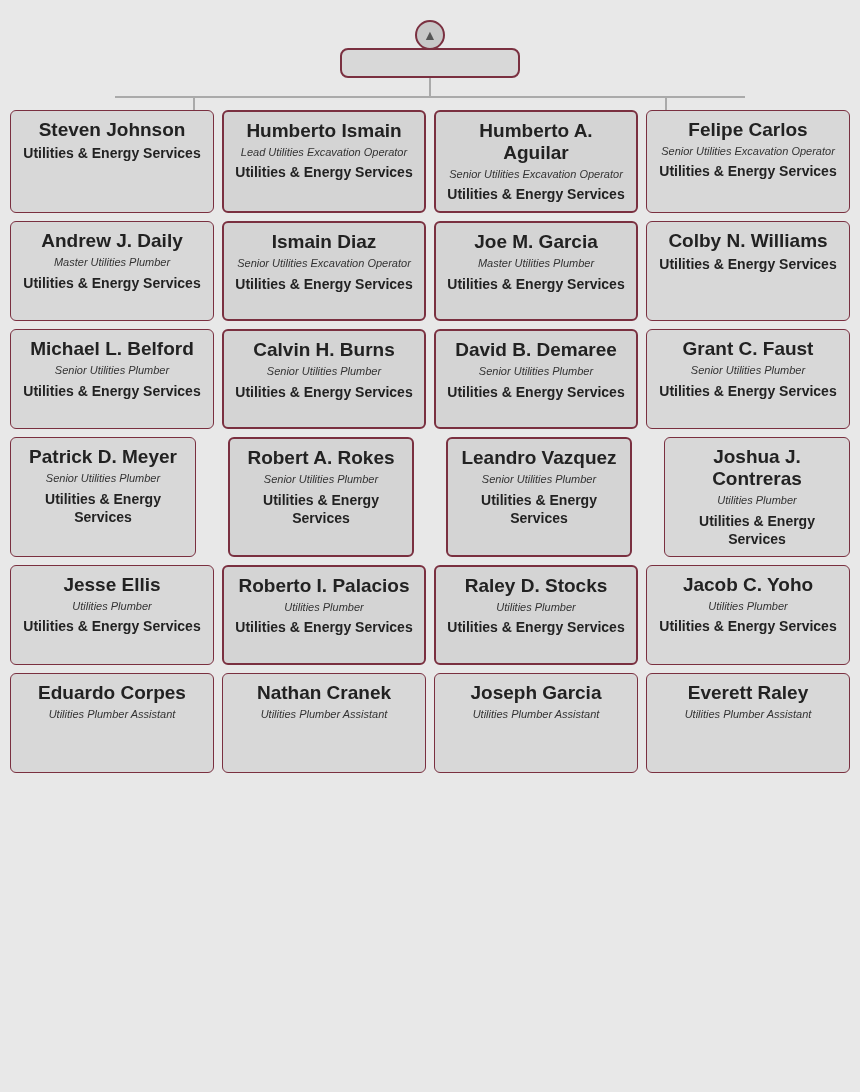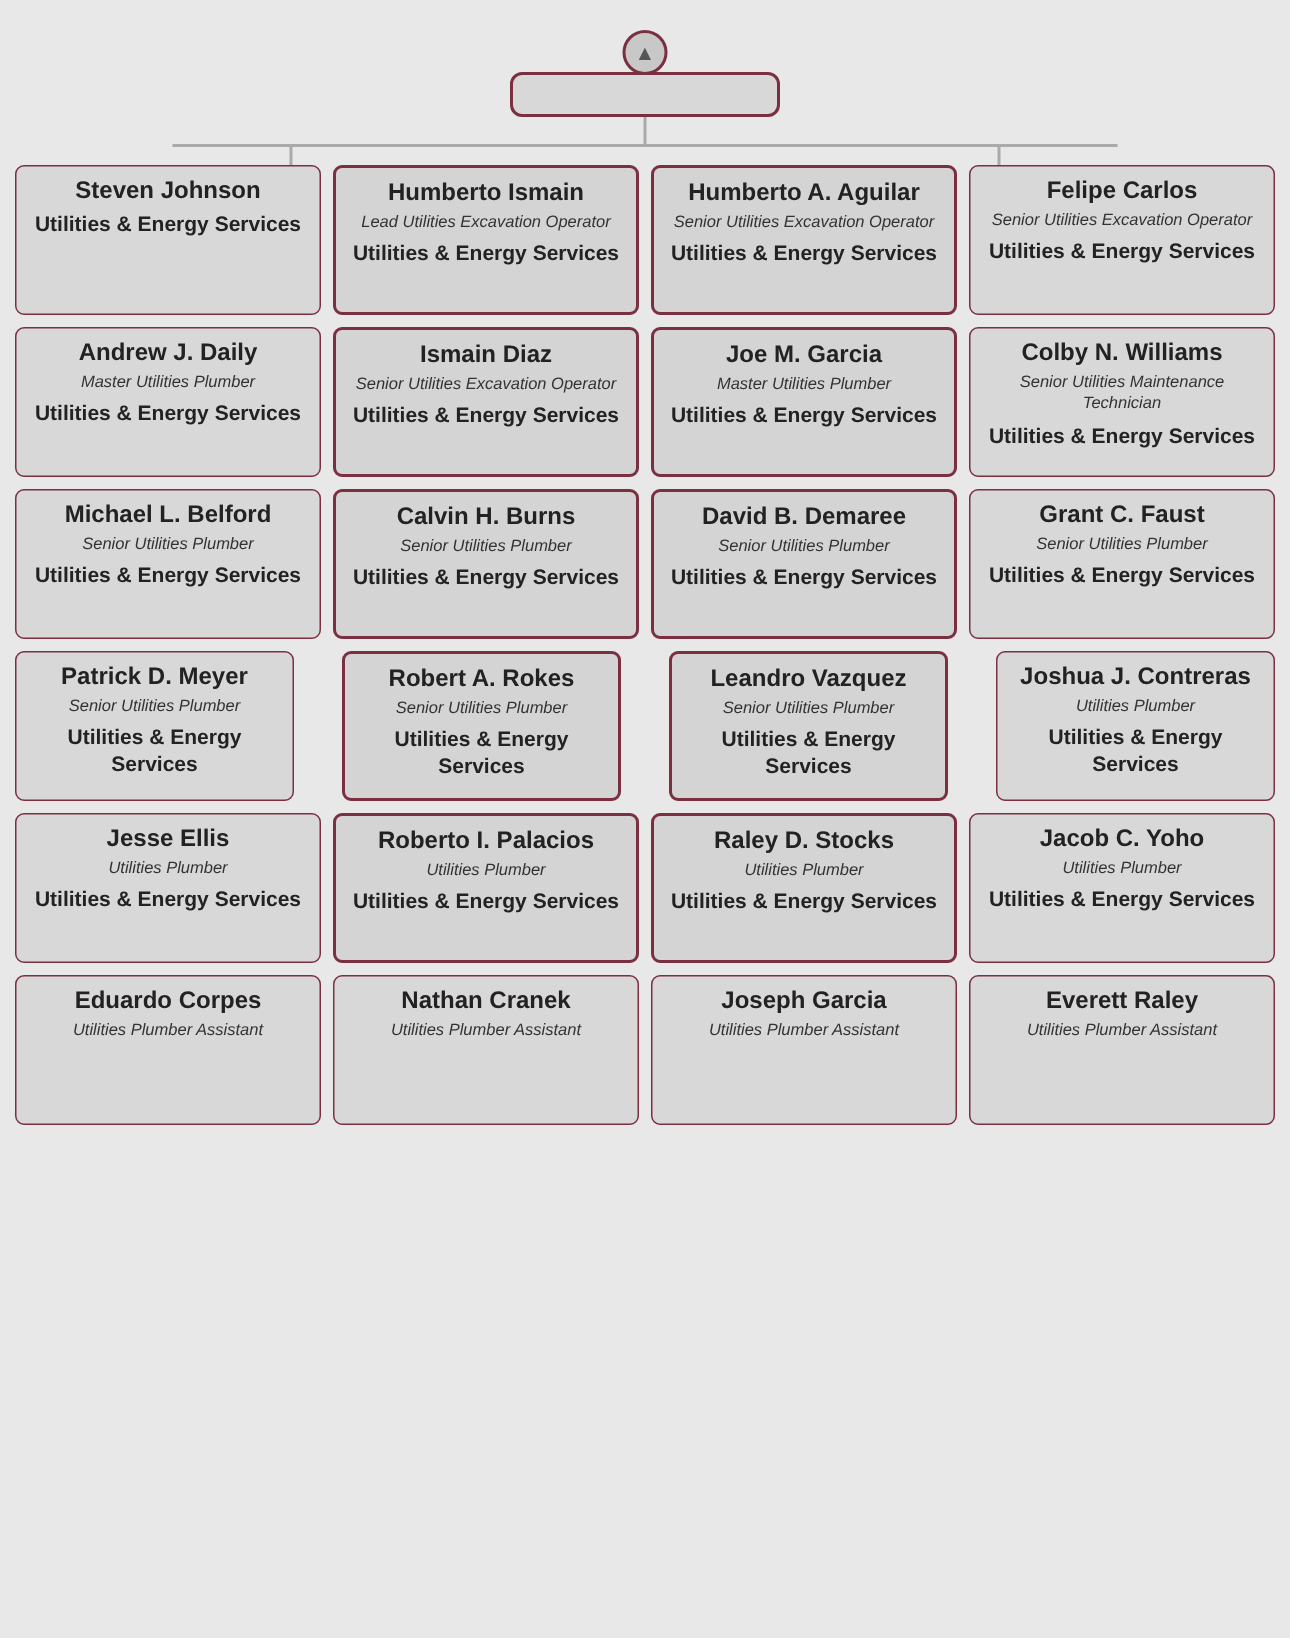--- a/index.html
+++ b/index.html
@@ -91,21 +91,21 @@
       text-align: center;
       min-height: 100px;
     }
 
     .card.highlighted {
       border: 2px solid #7a3040;
       background: #d4d4d4;
     }
 
     .card .person-name {
-      font-size: 16px;
+      font-size: 19px;
       font-weight: bold;
       color: #222;
       margin-bottom: 3px;
     }
 
     .card .person-title {
       font-size: 11px;
       font-style: italic;
       color: #333;
       margin-bottom: 4px;
@@ -174,21 +174,20 @@
           <div class="person-title">Senior Utilities Excavation Operator</div>
           <div class="person-dept">Utilities &amp; Energy Services</div>
         </div>
         <div class="card highlighted">
           <div class="person-name">Joe M. Garcia</div>
           <div class="person-title">Master Utilities Plumber</div>
           <div class="person-dept">Utilities &amp; Energy Services</div>
         </div>
         <div class="card">
           <div class="person-name">Colby N. Williams</div>
-          <div class="person-title">Senior Utilities Maintenance Technician</div>
           <div class="person-dept">Utilities &amp; Energy Services</div>
         </div>
       </div>
       <div class="grid-row" style="margin-top: 8px;">
         <div class="card">
           <div class="person-name">Michael L. Belford</div>
           <div class="person-title">Senior Utilities Plumber</div>
           <div class="person-dept">Utilities &amp; Energy Services</div>
         </div>
         <div class="card highlighted">

